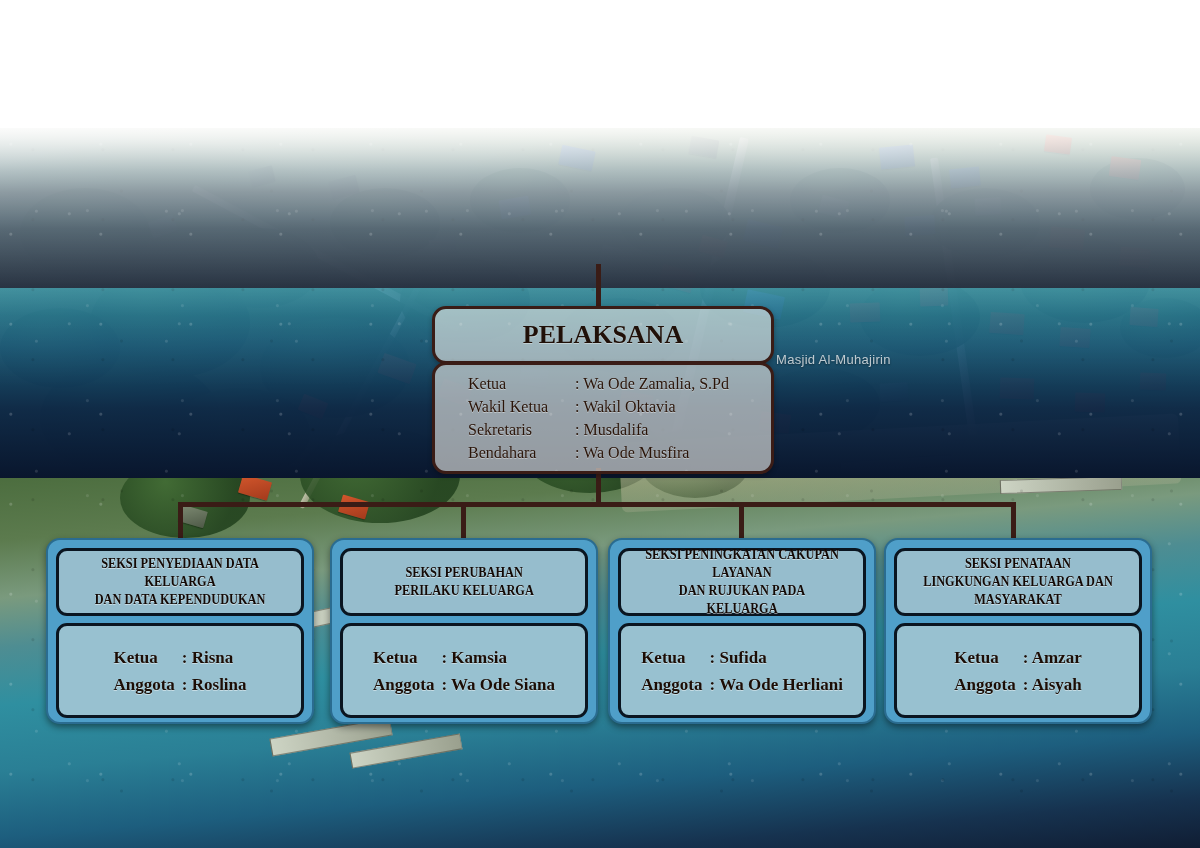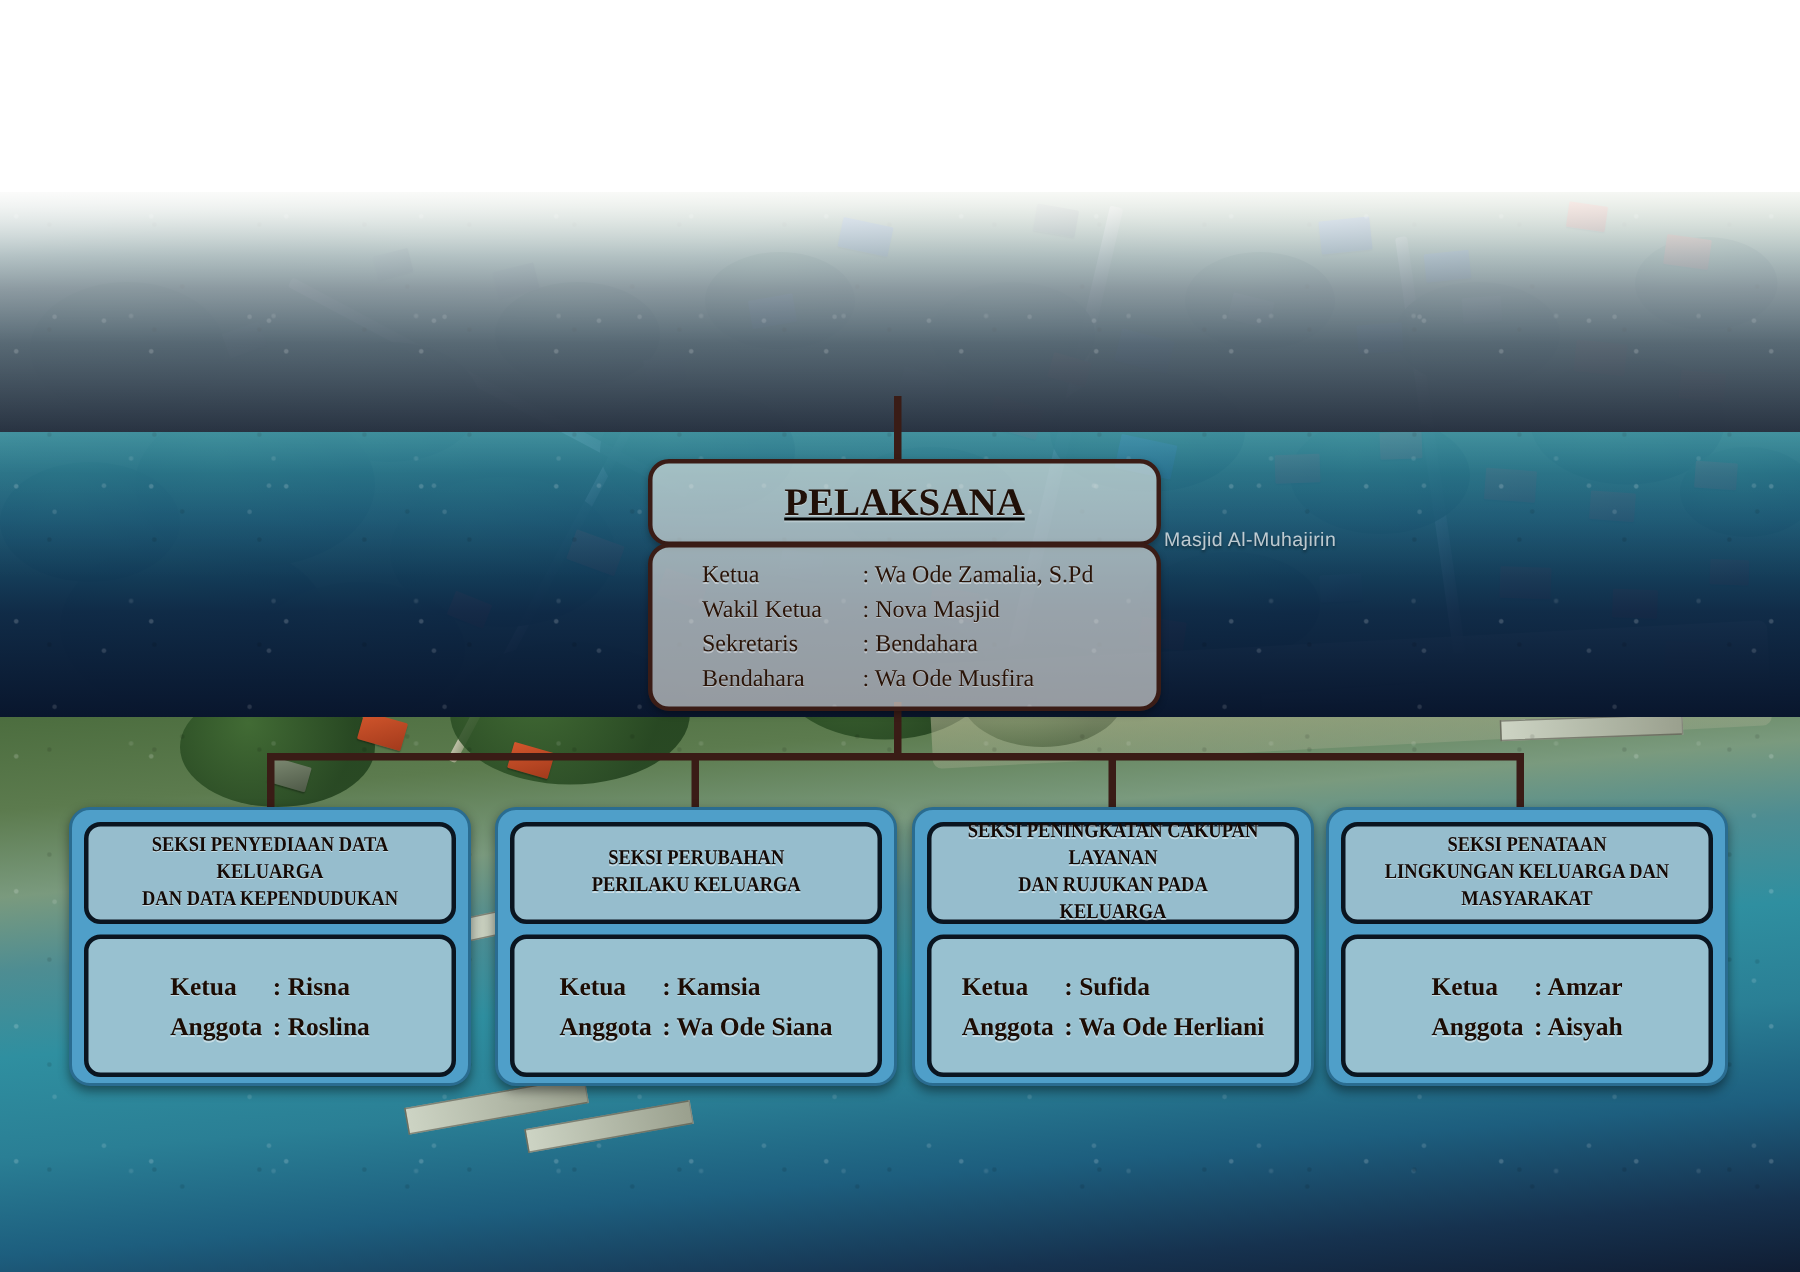--- a/index.html
+++ b/index.html
@@ -93,21 +93,21 @@
   .topbox .cell{
     text-align:center;font-weight:bold;color:#201008;
     font-family:"Liberation Serif", serif;
     text-shadow:0 1px 0 rgba(255,255,255,.35);
   }
   .divider{height:3px;background:#3a1c16;}
 
   #box-pengarah{left:432px;top:176px;width:336px;height:88px;}
   #box-pengarah .cell{font-size:26px;line-height:42px;}
 
-  #box-pelaksana{left:432px;top:306px;width:336px;height:52px;display:flex;align-items:center;justify-content:center;text-decoration:underline;}
+  #box-pelaksana{left:432px;top:306px;width:336px;height:52px;display:flex;align-items:center;justify-content:center;}
   #box-pelaksana .cell{font-size:26px;}
 
   #box-pelaksana-detail{
     left:432px;top:362px;width:336px;height:106px;
     display:flex;align-items:center;
   }
   .kv-table{width:100%;border-collapse:collapse;margin-left:32px;}
   .kv-table td{
     font-family:"Liberation Serif", serif;
     font-size:16px;line-height:21px;color:#2a1408;font-weight:normal;
@@ -274,25 +274,25 @@
 
   <div class="topbox" id="box-pelaksana-detail">
     <table class="kv-table">
       <tbody id="pelaksana-rows">
           <tr>
             <td class="k">Ketua</td>
             <td class="v">: Wa Ode Zamalia, S.Pd</td>
           </tr>
           <tr>
             <td class="k">Wakil Ketua</td>
-            <td class="v">: Nova Masjid</td>
+            <td class="v">: Wakil Oktavia</td>
           </tr>
           <tr>
             <td class="k">Sekretaris</td>
-            <td class="v">: Bendahara</td>
+            <td class="v">: Musdalifa</td>
           </tr>
           <tr>
             <td class="k">Bendahara</td>
             <td class="v">: Wa Ode Musfira</td>
           </tr>
         </tbody>
     </table>
   </div>
 
   <div class="section" id="sec-0">

